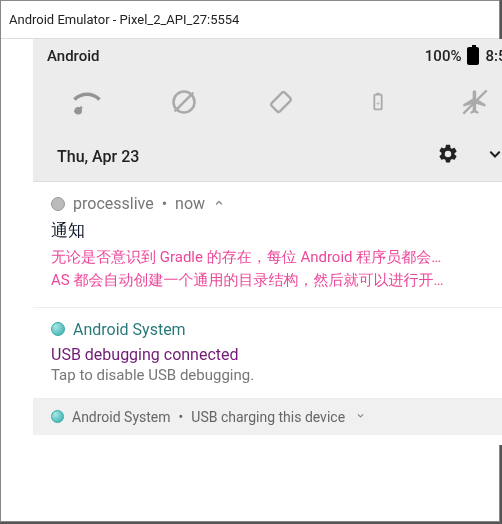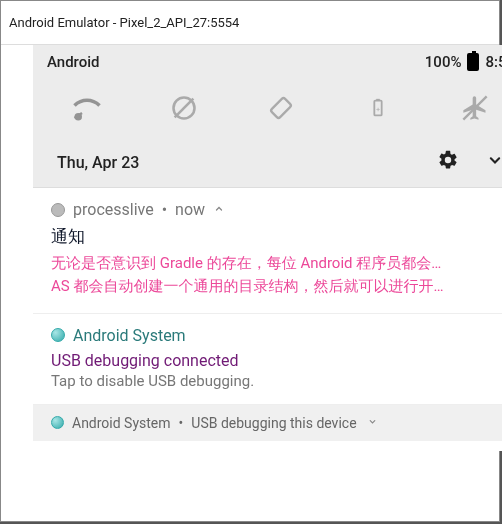--- a/index.html
+++ b/index.html
@@ -13,21 +13,21 @@
   .window {
     background: #fff;
     border: 1px solid #888;
     width: 500px;
     height: 522px;
     position: relative;
   }
   .titlebar {
     background: #fff;
     border-bottom: 1px solid #ddd;
-    height: 44px;
+    height: 38px;
     display: flex;
     align-items: center;
     padding: 0 8px;
     font-size: 13px;
     color: #222;
   }
   .emu {
     width: 496px;
     background: #ececec;
     margin-left: 32px;
@@ -204,21 +204,21 @@
           <span>Android System</span>
         </div>
         <div class="title">USB debugging connected</div>
         <div class="sub">Tap to disable USB debugging.</div>
       </div>
 
       <div class="collapsed">
         <span class="dot teal" style="width:13px;height:13px;"></span>
         <span>Android System</span>
         <span>•</span>
-        <span>USB debugging this device</span>
+        <span>USB charging this device</span>
         <span class="chv">
           <svg width="11" height="11" viewBox="0 0 24 24">
               <path d="M7 10l5 5 5-5" fill="none" stroke="#888" stroke-width="2.5" stroke-linecap="round"></path>
             </svg>
         </span>
       </div>
 
     </div>
   </div>
 </div>

